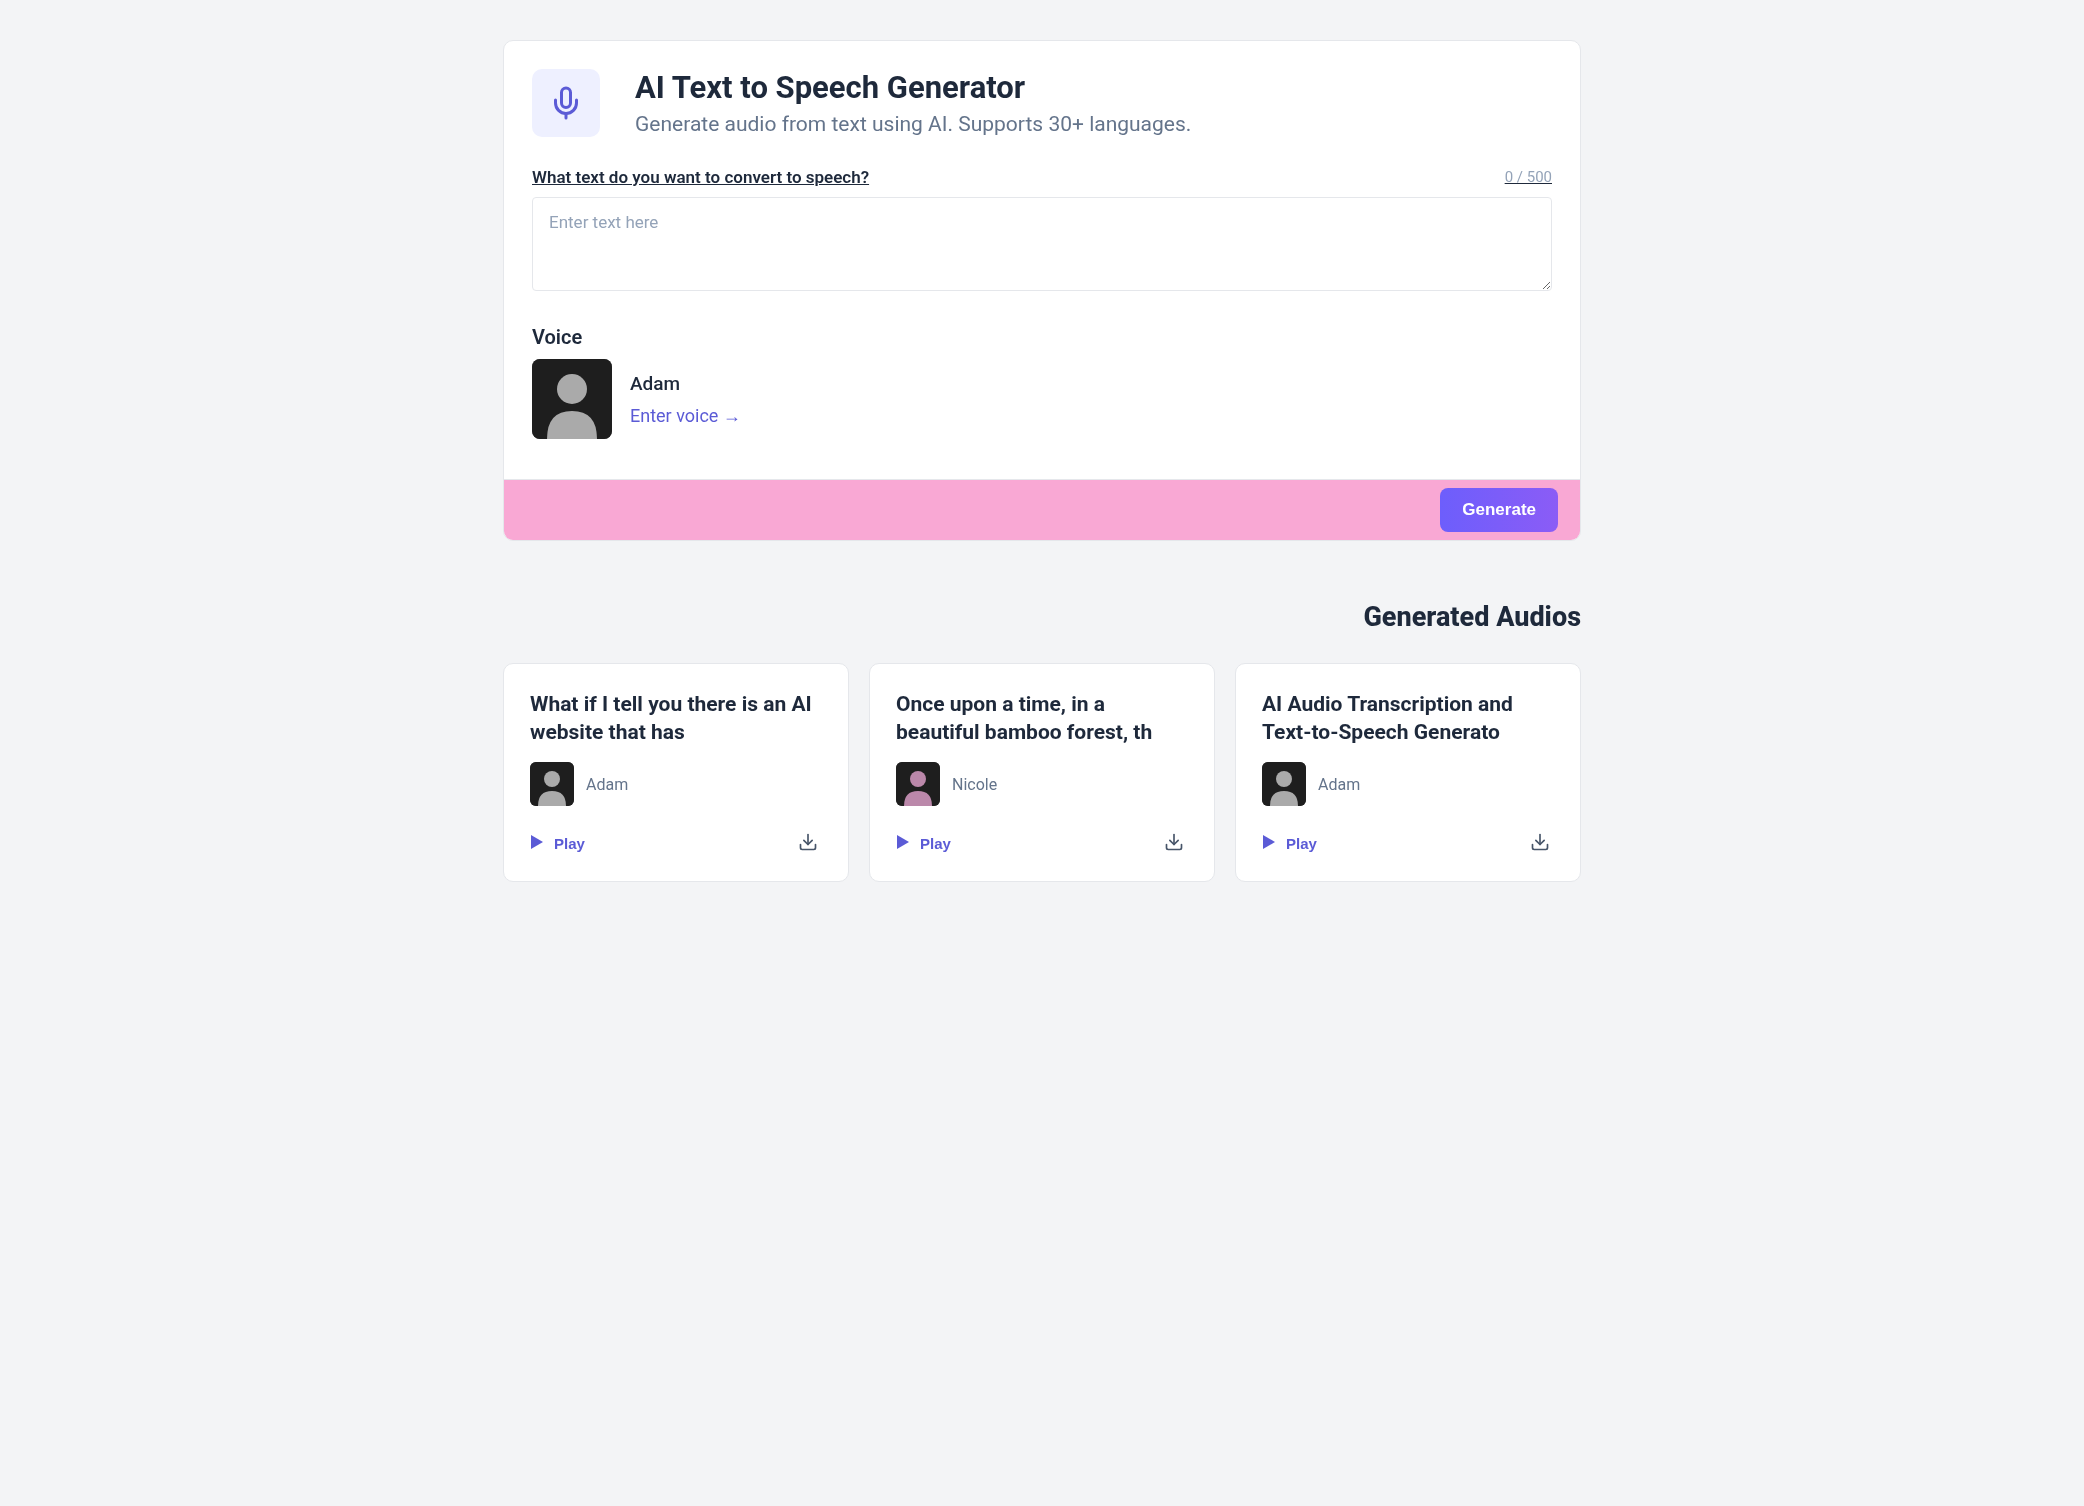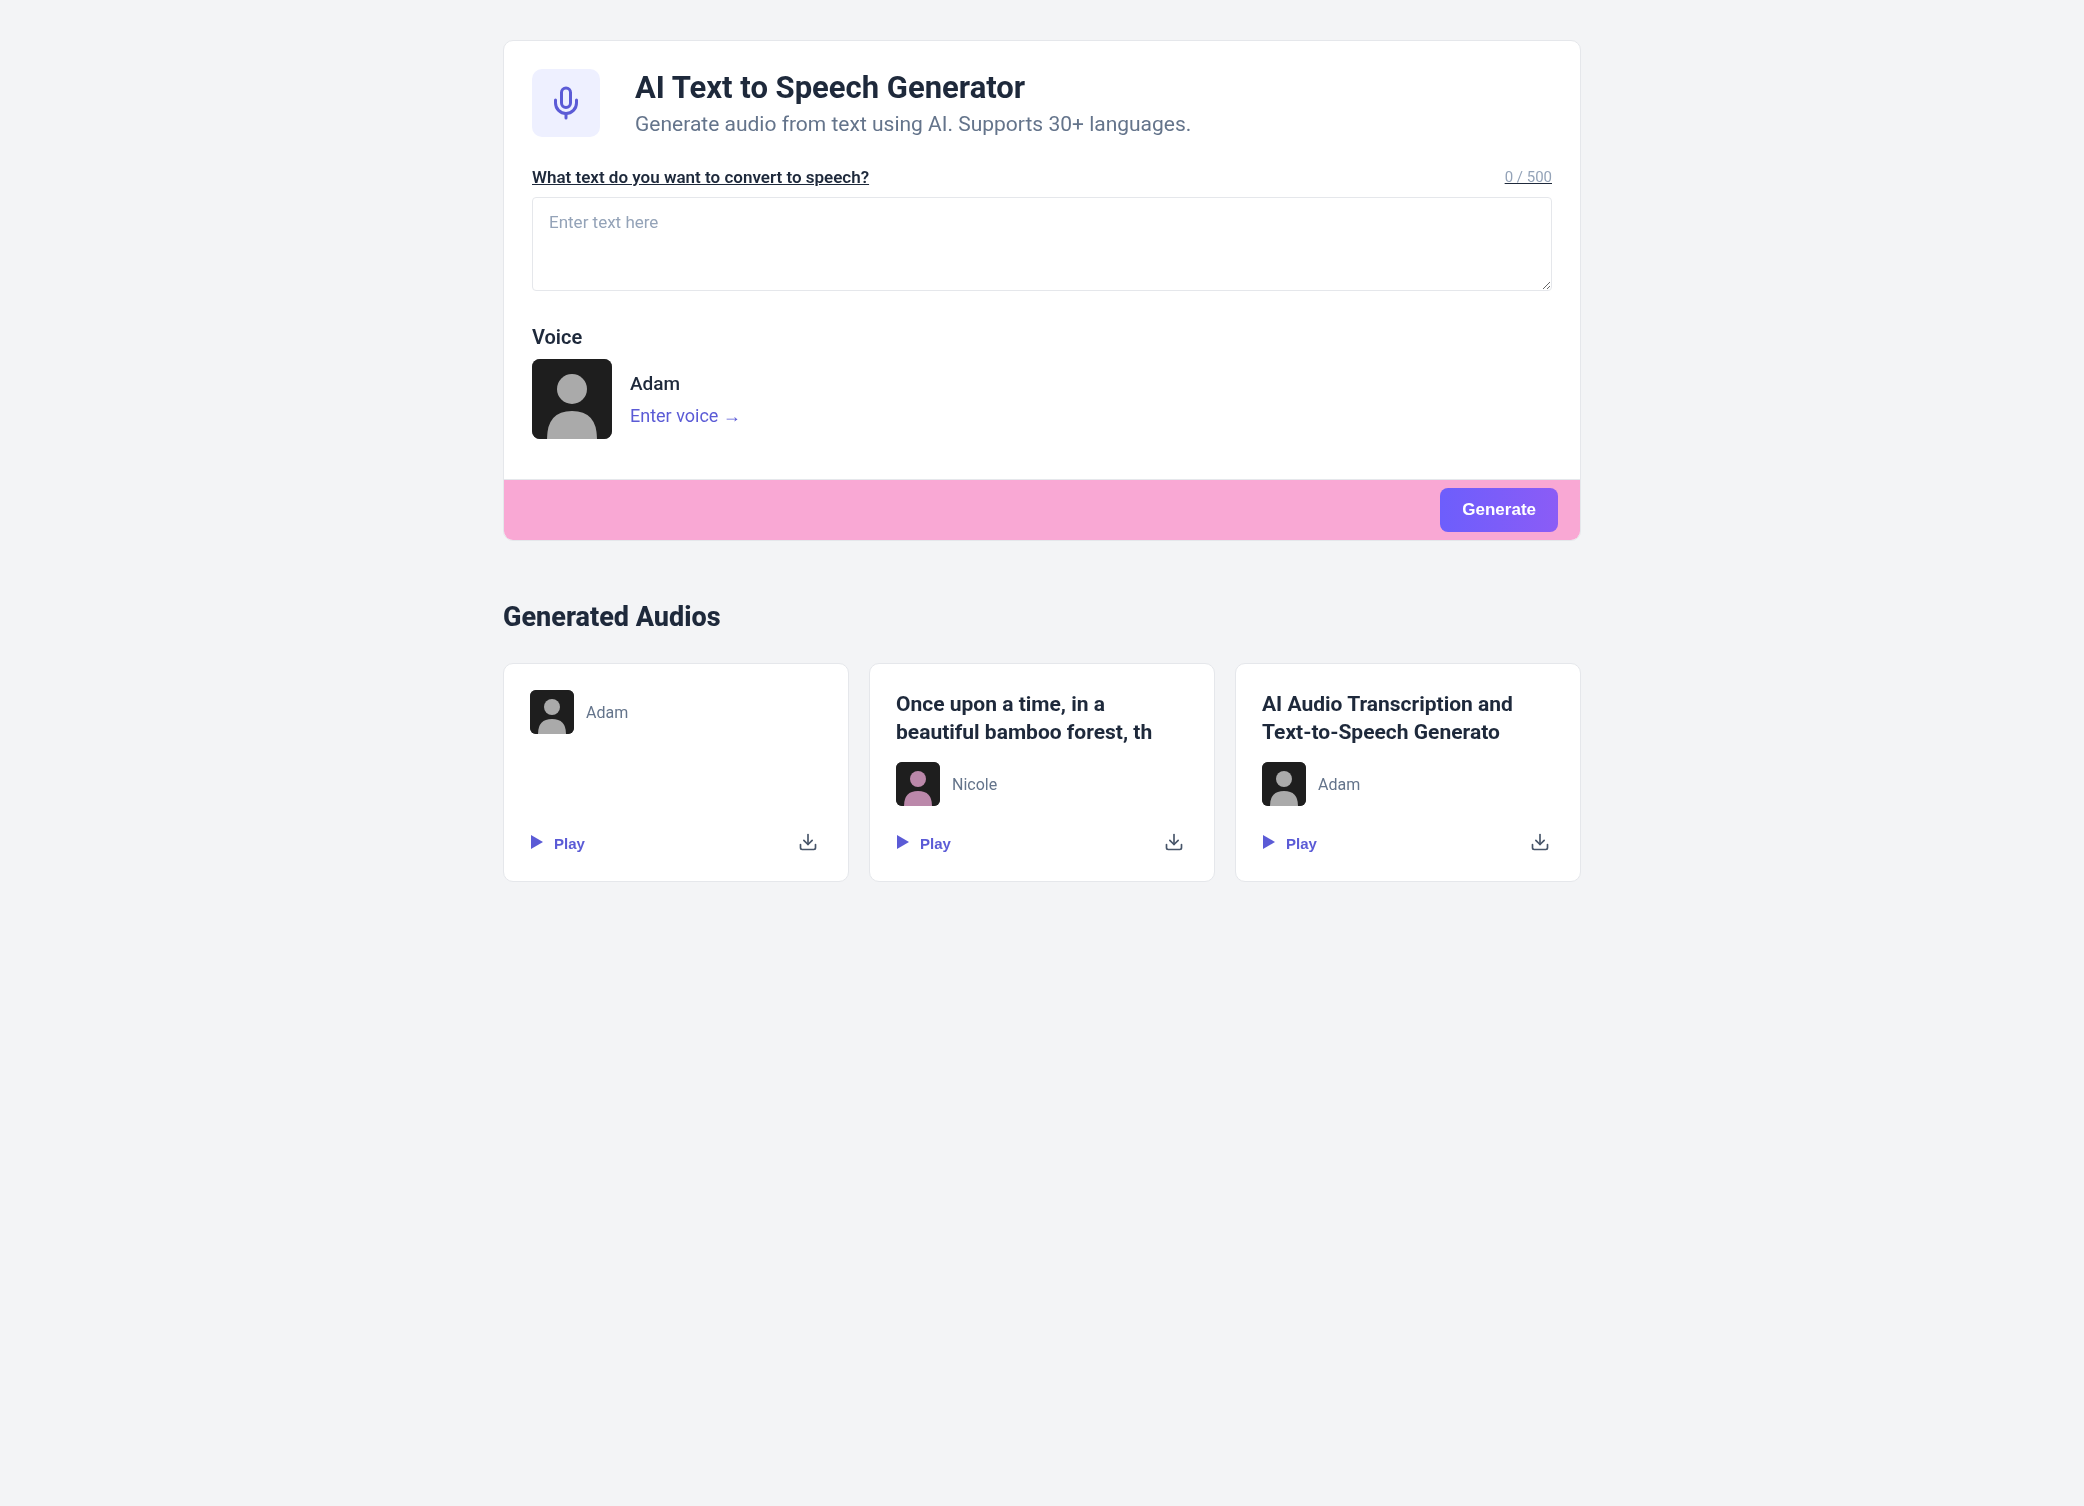--- a/index.html
+++ b/index.html
@@ -132,20 +132,21 @@
     border: none;
     border-radius: 8px;
     padding: 12px 22px;
     cursor: pointer;
   }
   .section-heading {
     font-size: 27px;
     font-weight: 800;
     color: #1e293b;
     margin: 60px 0 30px 0;
+    text-align: right;
   }
   .cards-grid {
     display: grid;
     grid-template-columns: repeat(3, 1fr);
     gap: 20px;
   }
   .audio-card {
     background: #fff;
     border: 1px solid #e5e7eb;
     border-radius: 10px;
@@ -258,20 +259,21 @@
     <div class="card-footer">
       <button class="generate-btn">Generate</button>
     </div>
   </div>
 
   <h2 class="section-heading">Generated Audios</h2>
 
   <div class="cards-grid">
 
     <div class="audio-card">
+      <div class="audio-title">What if I tell you there is an AI website that has</div>
       <div class="audio-voice-row">
         <div class="small-avatar">
           <svg class="avatar-svg" viewBox="0 0 44 44">
               <rect width="44" height="44" fill="#1e1e1e"></rect>
               <circle cx="22" cy="17" r="8" fill="#aaa"></circle>
               <path d="M8 44 Q8 29 22 29 Q36 29 36 44 Z" fill="#aaa"></path>
             </svg>
         </div>
         <div class="audio-voice-name">Adam</div>
       </div>

